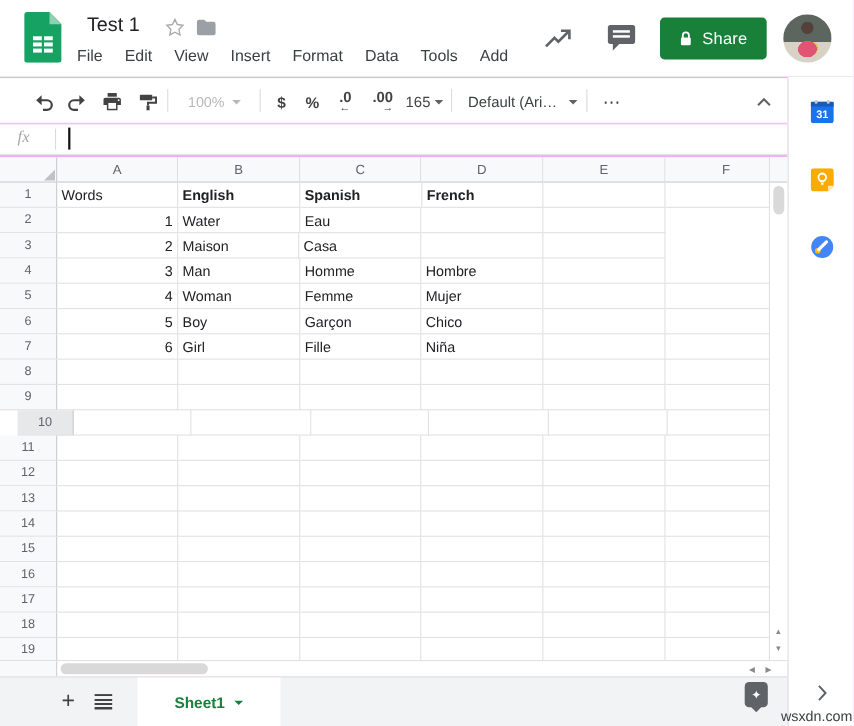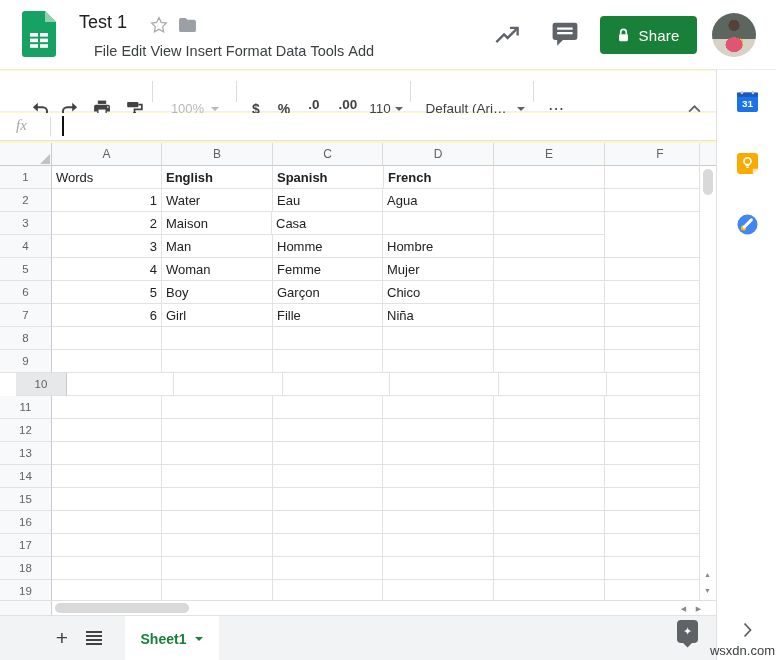--- a/index.html
+++ b/index.html
@@ -1,41 +1,41 @@
 <!DOCTYPE html>
 <html><head>
 <meta charset="utf-8">
 <style>
   * { margin:0; padding:0; box-sizing:border-box; }
   html,body { width:776px; height:660px; background:#fff; font-family:"Liberation Sans","DejaVu Sans",sans-serif; }
-  .app { position:relative; width:776px; height:660px; overflow:hidden; background:#fef9c3; }
+  .app { position:relative; width:776px; height:660px; overflow:hidden; background:#f0abfc; }
 
   
   .header { position:absolute; left:0; top:0; width:776px; height:70px; background:#fff; border-bottom:1px solid #ebebeb; }
   .sheets-logo { position:absolute; left:22px; top:11px; width:34px; height:46px; cursor:pointer; }
   .doc-title { position:absolute; left:79px; top:12px; font-size:18px; color:#202124; cursor:text; }
   .title-icons { position:absolute; left:150px; top:16px; display:flex; gap:10px; align-items:center; }
-  .menu-bar { position:absolute; left:92px; top:42px; display:flex; }
+  .menu-bar { position:absolute; left:68px; top:42px; display:flex; gap:16px; }
   .menu-item { font-size:14.5px; color:#3c4043; padding:1px 2px; cursor:pointer; white-space:nowrap; }
   .insights-btn { position:absolute; left:494px; top:22px; width:26px; height:26px; cursor:pointer; }
   .comment-btn { position:absolute; left:551px; top:20px; width:28px; height:28px; cursor:pointer; }
   .share-btn { position:absolute; left:600px; top:16px; width:97px; height:38px; background:#188038; border-radius:4px;
                display:flex; align-items:center; justify-content:center; gap:8px; cursor:pointer; }
   .share-btn span { color:#fff; font-size:15px; font-weight:500; letter-spacing:.2px; }
   .avatar { position:absolute; left:712px; top:13px; width:44px; height:44px; border-radius:50%; cursor:pointer;
     background:
       radial-gradient(circle at 50% 28%, #53413a 0 14%, rgba(0,0,0,0) 15%),
       radial-gradient(ellipse 32% 28% at 50% 72%, #e05574 0 60%, rgba(0,0,0,0) 61%),
       radial-gradient(ellipse 12% 20% at 64% 70%, #e8b93c 0 60%, rgba(0,0,0,0) 61%),
       linear-gradient(180deg, #5c665e 0 58%, #d8d2c6 58% 100%);
   }
 
   
   .toolbar { position:absolute; left:0; top:71px; width:716px; height:41px; background:#fff; border-bottom:1px solid #f0f0f0; }
-  .tb { position:absolute; top:17px; height:41px; display:flex; align-items:center; justify-content:center; cursor:pointer; color:#424242; }
+  .tb { position:absolute; top:1px; height:41px; display:flex; align-items:center; justify-content:center; cursor:pointer; color:#424242; }
   .tb svg { display:block; }
   .tb-div { position:absolute; top:10px; width:1px; height:21px; background:#dadce0; }
   .tb-zoom { color:#b8b8b8; font-size:13px; gap:7px; }
   .tb-txt { font-size:14px; font-weight:700; color:#424242; }
   .dec { position:relative; font-size:13.5px; font-weight:700; color:#424242; line-height:12px; text-align:center; }
   .dec .arr { display:block; font-size:10px; font-weight:400; line-height:7px; }
   .caret-dn { width:0; height:0; border-left:4px solid transparent; border-right:4px solid transparent; border-top:4.5px solid #5f6368; }
   .caret-dn.dim { border-top-color:#b8b8b8; }
   .tb-font { font-size:13.5px; color:#3c4043; gap:10px; white-space:nowrap; }
   .tb-more { font-size:16px; letter-spacing:2px; color:#424242; }
@@ -76,21 +76,21 @@
   .hscroll-cap { position:absolute; left:0; top:0; width:52px; height:14px; background:#f8f9fa; border-right:1px solid #d0d0d0; }
   .hthumb { position:absolute; left:55px; top:2px; width:134px; height:10px; border-radius:5px; background:#d9d9d9; cursor:grab; }
   .h-left { left:676px; top:0; } .h-right { left:691px; top:0; }
 
   
   .sheetbar { position:absolute; left:0; top:615px; width:716px; height:45px; background:#f1f3f4; border-top:1px solid #e2e2e2; }
   .add-sheet { position:absolute; left:49px; top:8px; width:26px; height:28px; font-size:21px; color:#424242;
                display:flex; align-items:center; justify-content:center; cursor:pointer; }
   .all-sheets { position:absolute; left:86px; top:15px; width:16px; height:14px; cursor:pointer;
                 background:repeating-linear-gradient(180deg,#424242 0 2px,rgba(0,0,0,0) 2px 4px); }
-  .sheet-tab { position:absolute; left:125px; top:0; width:94px; height:45px; background:#fff;
+  .sheet-tab { position:absolute; left:125px; top:0; width:130px; height:45px; background:#fff;
                display:flex; align-items:center; justify-content:center; gap:9px; cursor:pointer; }
   .sheet-tab span { color:#188038; font-weight:700; font-size:14px; }
   .sheet-tab .caret-dn { border-top-color:#188038; }
   .explore-btn { position:absolute; left:677px; top:4px; width:21px; height:23px; background:#5f6368; border-radius:4px;
                  color:#fff; font-size:11px; display:flex; align-items:center; justify-content:center; cursor:pointer; }
   .explore-btn::after { content:''; position:absolute; bottom:-2.5px; left:7px; width:7px; height:7px; background:#5f6368; transform:rotate(45deg); }
 
   
   .sidepanel { position:absolute; left:716px; top:70px; width:60px; height:590px; background:#fff; border-left:1px solid #e0e0e0; }
   .sp-icon { position:absolute; left:20px; width:21px; height:21px; cursor:pointer; }
@@ -193,21 +193,21 @@
 
     <div class="tb tb-txt" style="left:245px;width:22px">$</div>
     <div class="tb tb-txt" style="left:273px;width:22px">%</div>
     <div class="tb" style="left:300px;width:28px">
       <span class="dec"><span>.0</span><span class="arr" style="text-align:left">←</span></span>
     </div>
     <div class="tb" style="left:332px;width:32px">
       <span class="dec"><span>.00</span><span class="arr" style="text-align:right">→</span></span>
     </div>
     <div class="tb" style="left:366px;width:40px;gap:4px">
-      <span class="tb-txt" style="font-weight:400;font-size:13.5px">110</span>
+      <span class="tb-txt" style="font-weight:400;font-size:13.5px">165</span>
       <span class="caret-dn"></span>
     </div>
     <div class="tb-div" style="left:410px"></div>
 
     <div class="tb tb-font" style="left:420px;width:110px">
       <span>Default (Ari…</span>
       <span class="caret-dn"></span>
     </div>
     <div class="tb-div" style="left:533px"></div>
     <div class="tb tb-more" style="left:542px;width:30px">⋯</div>
@@ -243,21 +243,20 @@
           <div class="cell colD bold">Spanish</div>
           <div class="cell colC bold">French</div>
           <div class="cell colE"></div>
           <div class="cell colF"></div>
         </div>
         <div class="grow">
           <div class="rowhdr">2</div>
           <div class="cell colA right">1</div>
           <div class="cell colB">Water</div>
           <div class="cell colC">Eau</div>
-          <div class="cell colD">Agua</div>
           <div class="cell colE"></div>
           <div class="cell colF"></div>
         </div>
         <div class="grow">
           <div class="rowhdr">3</div>
           <div class="cell colA right">2</div>
           <div class="cell colC">Maison</div>
           <div class="cell colD">Casa</div>
           <div class="cell colE"></div>
           <div class="cell colF"></div>

